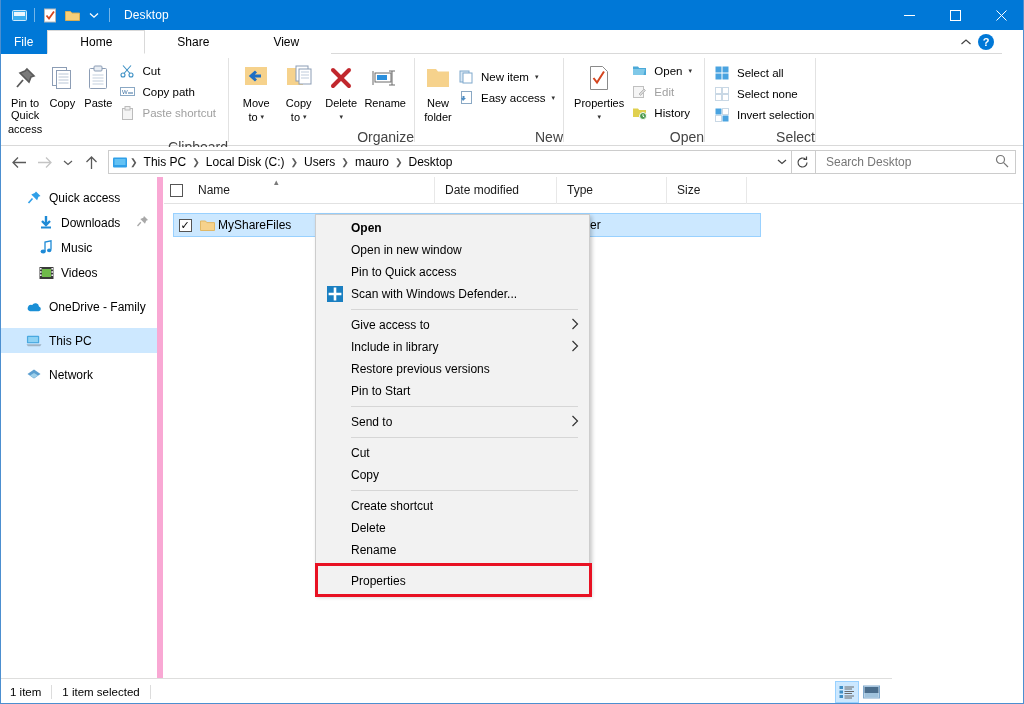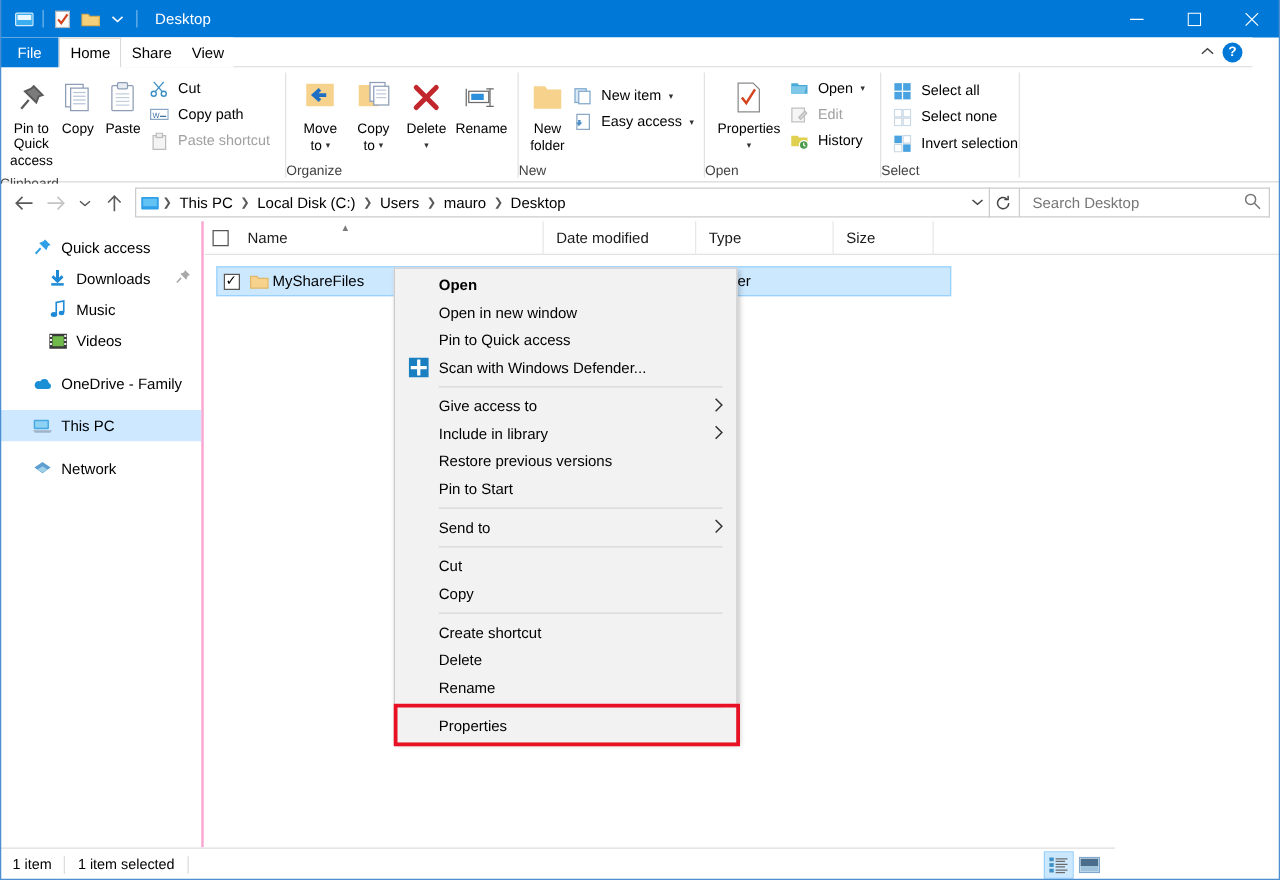--- a/index.html
+++ b/index.html
@@ -29,21 +29,21 @@
   .wc { width:46px; height:30px; display:flex; align-items:center; justify-content:center;
         color:#fff; font-size:12px; }
 
   
   .tabbar {
     position:absolute; top:30px; left:0; width:1002px; height:24px;
     background:#ffffff; display:flex; align-items:stretch;
     border-bottom:1px solid #d9d9d9;
   }
   .tab {
-    padding:0 8px; display:flex; align-items:center; font-size:12px; color:#000;
+    padding:0 32px; display:flex; align-items:center; font-size:12px; color:#000;
     height:24px; background:#fff;
   }
   .tab.file { background:#0078d7; color:#fff; padding:0 14px; }
   .tab.active { background:#fff; color:#000; border:1px solid #d9d9d9; border-bottom:1px solid #fff;
     margin-bottom:-1px; }
   .tabbar-right { margin-left:auto; display:flex; align-items:center; gap:6px; padding-right:8px; }
   .chev-up { color:#444; font-size:11px; }
   .help-ico {
     width:16px; height:16px; border-radius:50%; background:#0078d7; color:#fff;
     font-size:11px; display:flex; align-items:center; justify-content:center; font-weight:bold;
@@ -51,21 +51,21 @@
 
   
   .ribbon {
     position:absolute; top:54px; left:0; width:1024px; height:92px;
     background:#fff; border-bottom:1px solid #d9d9d9;
     display:flex; align-items:stretch;
   }
   .rgroup { position:relative; display:flex; flex-direction:column; height:92px; }
   .rgroup-inner { display:flex; align-items:flex-start; padding:4px 6px 0 6px; flex:1; }
   .rgroup-label {
-    height:18px; font-size:11px; color:#444; text-align:left; line-height:18px;
+    height:18px; font-size:14px; color:#444; text-align:right; line-height:18px;
   }
   .rgroup-div { width:1px; background:#e2e2e2; margin:4px 0 2px 0; height:84px; align-self:flex-start; }
 
   .bigbtn {
     width:58px; display:flex; flex-direction:column; align-items:center; gap:2px;
     padding:3px 2px; font-size:11px; color:#000; text-align:center; line-height:12px;
   }
   .bigbtn .gl { height:34px; display:flex; align-items:center; justify-content:center; }
   .smallcol { display:flex; flex-direction:column; padding-top:2px; }
   .smallbtn {
@@ -102,21 +102,21 @@
   }
   .searchbox input {
     border:none; outline:none; flex:1; font-family:"Liberation Sans",sans-serif;
     font-size:12px; color:#000; background:transparent;
   }
   .searchbox input::placeholder { color:#767676; }
 
   
   .navpane {
     position:absolute; top:177px; left:0; width:163px; height:501px;
-    background:#fff; border-right:2px solid #f9a8d4; padding-top:8px; overflow:hidden;
+    background:#fff; border-right:6px solid #f9a8d4; padding-top:8px; overflow:hidden;
   }
   .nav-item {
     height:25px; display:flex; align-items:center; gap:7px; padding-left:26px; padding-right:8px;
     font-size:12px; color:#000; position:relative;
   }
   .nav-item.indent { padding-left:38px; }
   .nav-item.selected { background:#cde8ff; }
   .nav-ico { width:16px; height:16px; display:flex; align-items:center; justify-content:center; flex:0 0 16px;}
   .nav-pin { margin-left:auto; opacity:.85; }
   .nav-gap { height:9px; }

